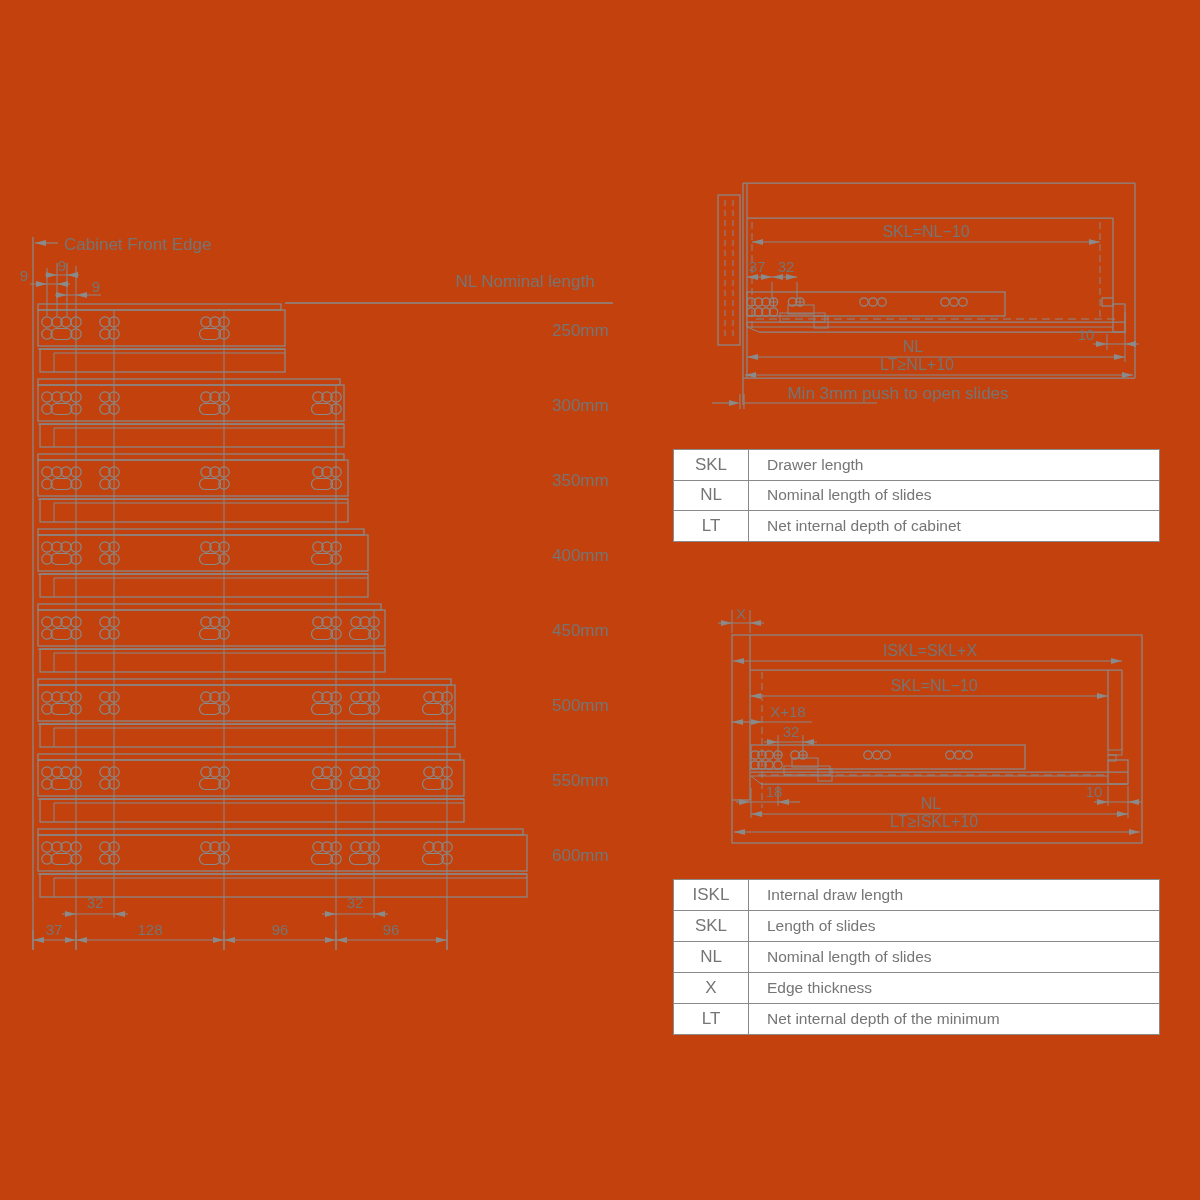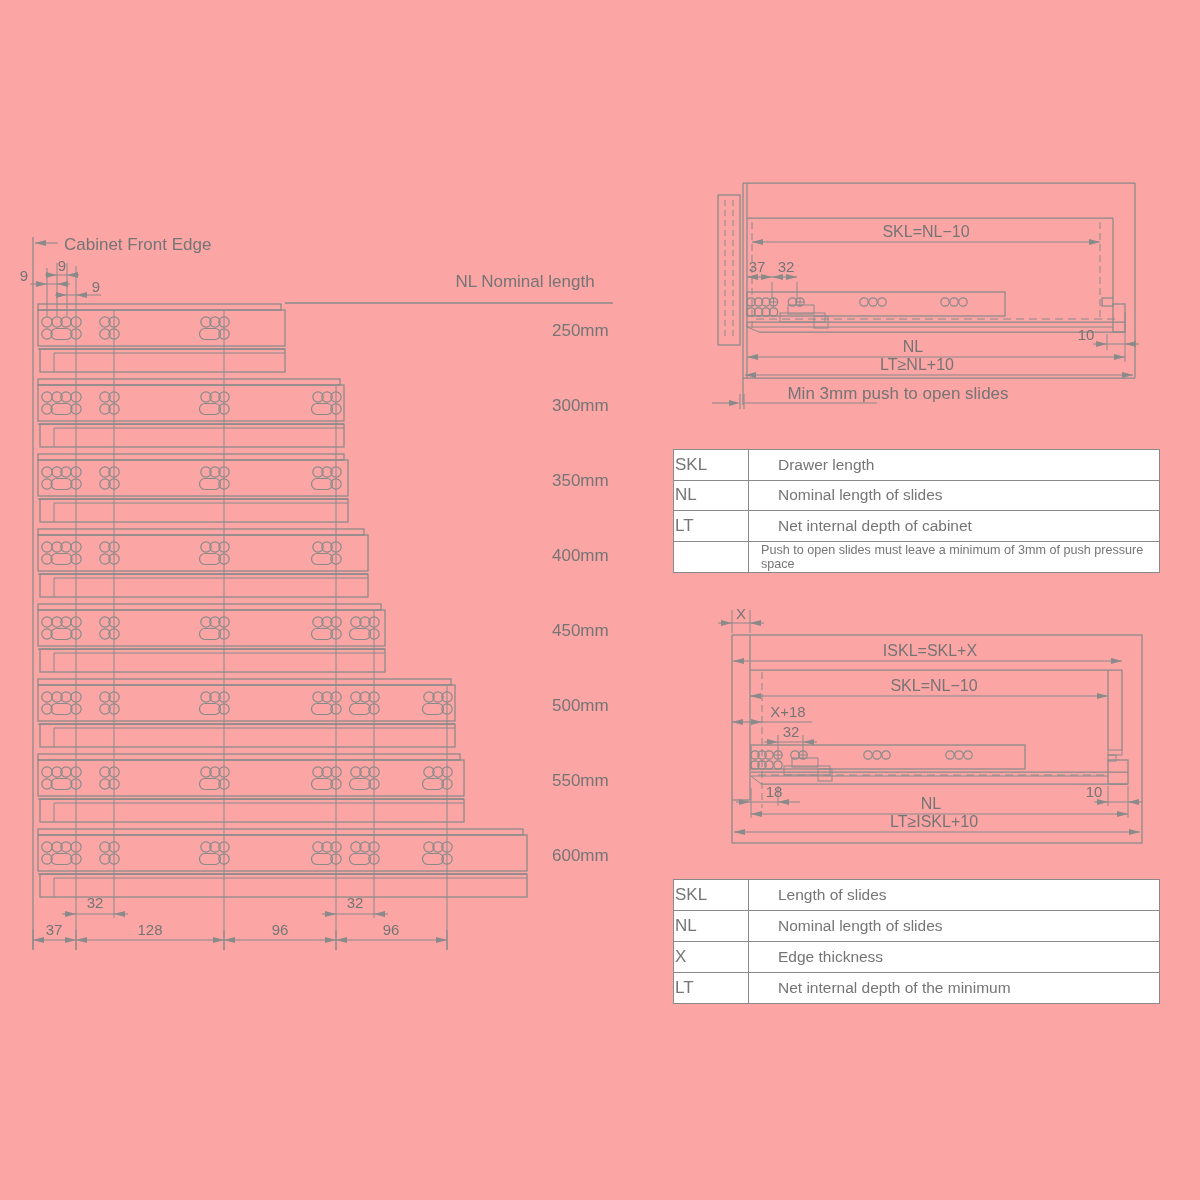--- a/index.html
+++ b/index.html
@@ -1,27 +1,27 @@
 <!DOCTYPE html>
 <html><head>
 <meta charset="utf-8">
 <style>
   html,body{margin:0;padding:0;background:#fff;}
-  #canvas{position:relative;width:1200px;height:1200px;background:#fca5a5;overflow:hidden;
+  #canvas{position:relative;width:1200px;height:1200px;background:#c2410c;overflow:hidden;
           font-family:"Liberation Sans",sans-serif;}
   svg text{fill:#757575;font-family:"Liberation Sans",sans-serif;}
   .t15{font-size:15px;}
   .t16{font-size:16px;}
   .t17{font-size:17px;}
   .mid{text-anchor:middle;}
   .spec-table{position:absolute;border-collapse:collapse;table-layout:fixed;
               color:#757575;background:#fff;}
   .spec-table td{border:1.4px solid #8a8a8a;vertical-align:middle;}
-  .spec-table td.abbr{width:72px;text-align:left;font-size:17px;}
-  .spec-table td.desc{padding-left:29px;font-size:15.5px;}
+  .spec-table td.abbr{width:72px;text-align:center;font-size:17px;}
+  .spec-table td.desc{padding-left:18px;font-size:15.5px;}
   .spec-table td.note{padding-left:12px;font-size:12.6px;}
   #mid-table{left:673px;top:449px;width:487px;}
   #mid-table tr{height:30.5px;}
   #bottom-table{left:673px;top:879px;width:487px;}
   #bottom-table tr{height:31px;}
 </style>
 </head>
 <body>
 
 <div id="canvas">
@@ -514,29 +514,29 @@
       <td class="desc">Drawer length</td>
         </tr>
     <tr>
       <td class="abbr">NL</td>
       <td class="desc">Nominal length of slides</td>
         </tr>
     <tr>
       <td class="abbr">LT</td>
       <td class="desc">Net internal depth of cabinet</td>
         </tr>
-    <tr>
-      <td class="abbr"></td>
-      <td class="note">Push to open slides must leave a minimum of 3mm of push pressure space</td>
-        </tr>
   </tbody>
     </table>
 
   <table id="bottom-table" class="spec-table">
     <tbody>
+        <tr>
+      <td class="abbr">ISKL</td>
+      <td class="desc">Internal draw length</td>
+        </tr>
     <tr>
       <td class="abbr">SKL</td>
       <td class="desc">Length of slides</td>
         </tr>
     <tr>
       <td class="abbr">NL</td>
       <td class="desc">Nominal length of slides</td>
         </tr>
     <tr>
       <td class="abbr">X</td>

